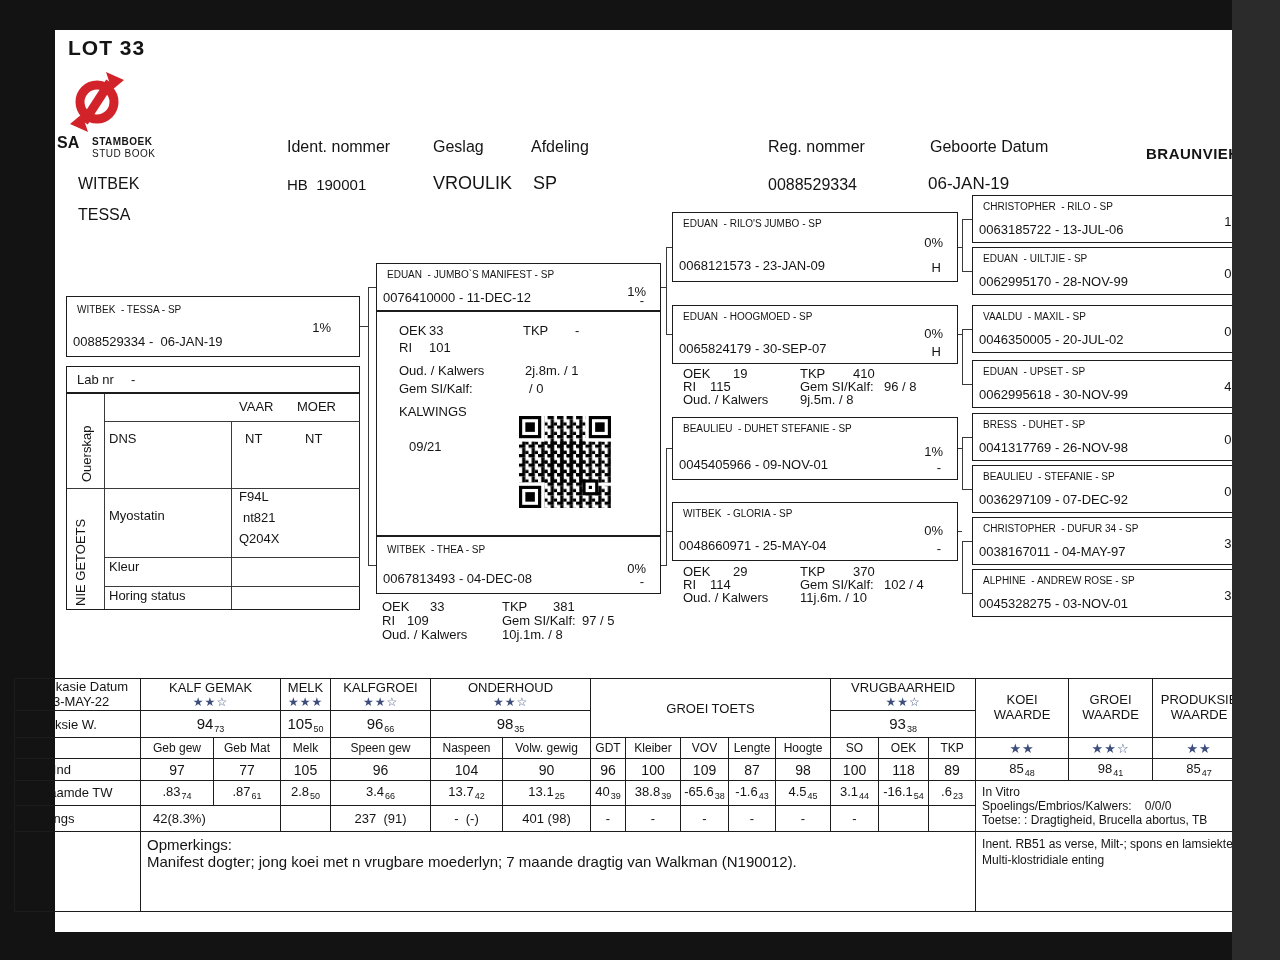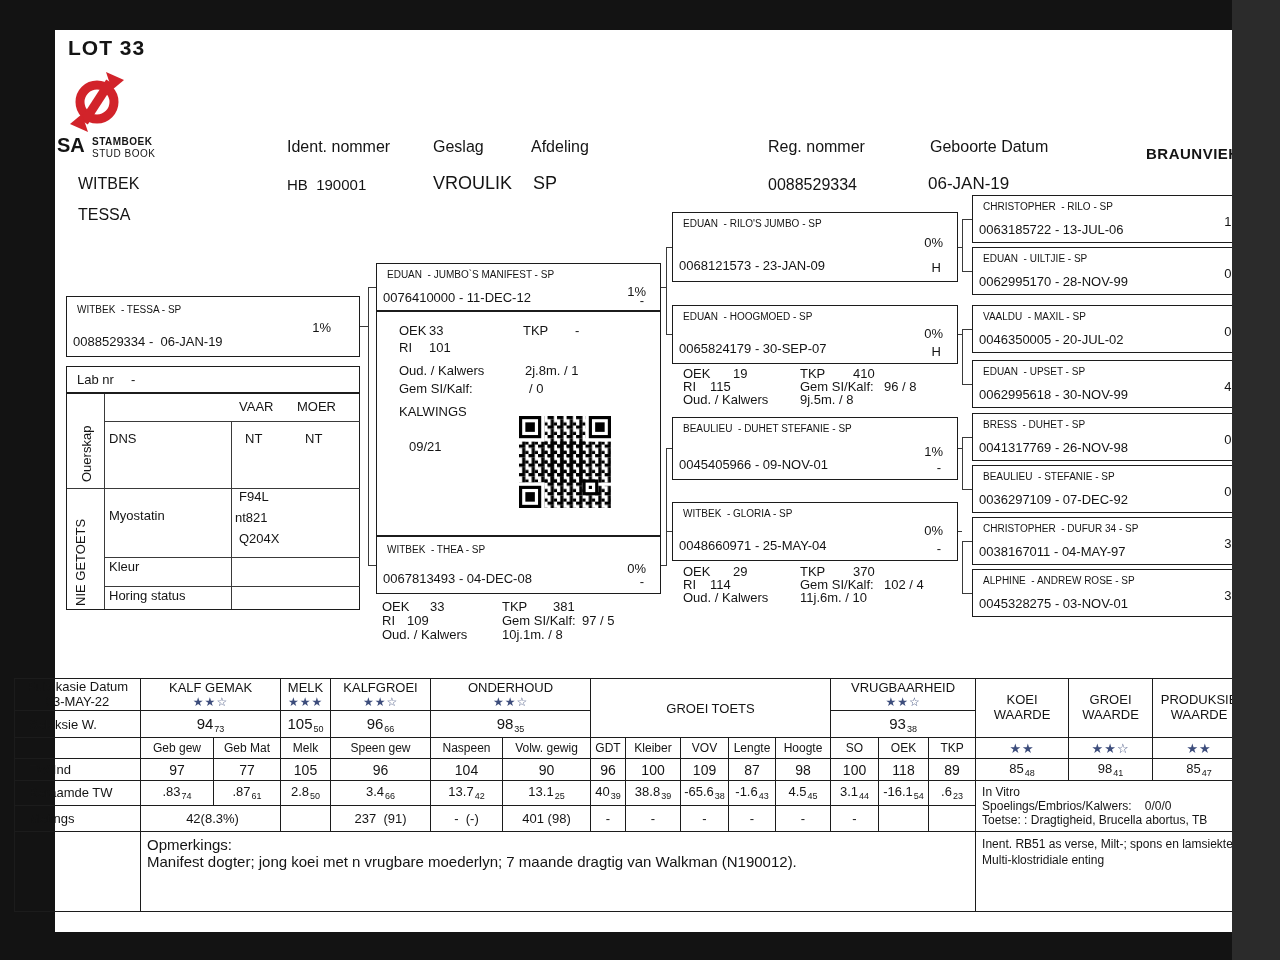--- a/index.html
+++ b/index.html
@@ -43,21 +43,21 @@
   <div class="bar" style="left:0;top:932px;width:1280px;height:28px"></div>
 
   <div class="t s21 b" style="left:68px;top:36px;letter-spacing:1px">LOT 33</div>
 
   <svg style="position:absolute;left:70px;top:72px" width="54" height="60" viewBox="0 0 54 60">
     <circle cx="27" cy="30" r="17" fill="none" stroke="#d2232a" stroke-width="9"></circle>
     <line x1="40" y1="10" x2="14" y2="50" stroke="#d2232a" stroke-width="9"></line>
     <polygon points="36,0 54,8 42,18" fill="#d2232a"></polygon>
     <polygon points="18,60 0,52 12,42" fill="#d2232a"></polygon>
   </svg>
-  <div class="t b" style="left:57px;top:134px;font-size:20px">SA</div>
+  <div class="t b" style="left:57px;top:134px;font-size:16px">SA</div>
   <div class="t s10 b" style="left:92px;top:136px;letter-spacing:.5px">STAMBOEK</div>
   <div class="t s10" style="left:92px;top:148px;letter-spacing:.5px">STUD BOOK</div>
 
   <div class="t b s15" style="left:1146px;top:146px;letter-spacing:.5px">BRAUNVIEH SA</div>
 
   <div class="t s16" style="left:287px;top:138px">Ident. nommer</div>
   <div class="t s16" style="left:433px;top:138px">Geslag</div>
   <div class="t s16" style="left:531px;top:138px">Afdeling</div>
   <div class="t s16" style="left:768px;top:138px">Reg. nommer</div>
   <div class="t s16" style="left:930px;top:138px">Geboorte Datum</div>
@@ -119,21 +119,21 @@
     <div class="ln" style="left:37px;top:192px;width:256px;height:1px"></div>
     <div class="vert" style="left:12px;top:12px;height:76px">Ouerskap</div>
     <div class="vert" style="left:6px;top:72px;height:140px">NIE GETOETS</div>
     <span class="t s13" style="left:172px;top:6px">VAAR</span>
     <span class="t s13" style="left:230px;top:6px">MOER</span>
     <span class="t s13" style="left:42px;top:38px">DNS</span>
     <span class="t s13" style="left:178px;top:38px">NT</span>
     <span class="t s13" style="left:238px;top:38px">NT</span>
     <span class="t s13" style="left:42px;top:115px">Myostatin</span>
     <span class="t s13" style="left:172px;top:96px">F94L</span>
-    <span class="t s13" style="left:168px;top:117px">nt821</span>
+    <span class="t s13" style="left:176px;top:117px">nt821</span>
     <span class="t s13" style="left:172px;top:138px">Q204X</span>
     <span class="t s13" style="left:42px;top:166px">Kleur</span>
     <span class="t s13" style="left:42px;top:195px">Horing status</span>
   </div>
 
   <div class="box" style="left:376px;top:263px;width:285px;height:48px">
     <div class="pname">EDUAN  - JUMBO`S MANIFEST - SP</div>
     <div class="ppct" style="right:14px;top:20px">1%</div>
     <div class="pflag" style="right:16px">-</div>
     <div class="preg">0076410000 - 11-DEC-12</div>
@@ -430,21 +430,21 @@
       <td><span class="bv2">-16.1</span><span class="ss">54</span></td>
       <td><span class="bv2">.6</span><span class="ss">23</span></td>
       <td colspan="3" rowspan="2" class="left-cell">
         <div class="s12">In Vitro</div>
         <div class="s12"><span>Spoelings/Embrios/Kalwers:</span>&nbsp;&nbsp;&nbsp;&nbsp;<span>0/0/0</span></div>
         <div class="s12">Toetse: : Dragtigheid,  Brucella abortus, TB</div>
       </td>
     </tr>
     <tr style="height:23px">
       <td class="lbl">Metings</td>
-      <td colspan="2" class="pre" style="text-align:center;padding-left:4px">42(8.3%)</td>
+      <td colspan="2" class="pre" style="text-align:left;padding-left:12px">42(8.3%)</td>
       <td class="pre"></td>
       <td class="pre">237  (91)</td>
       <td class="pre">-  (-)</td>
       <td class="pre">401 (98)</td>
       <td>-</td>
       <td>-</td>
       <td>-</td>
       <td>-</td>
       <td>-</td>
       <td>-</td>

